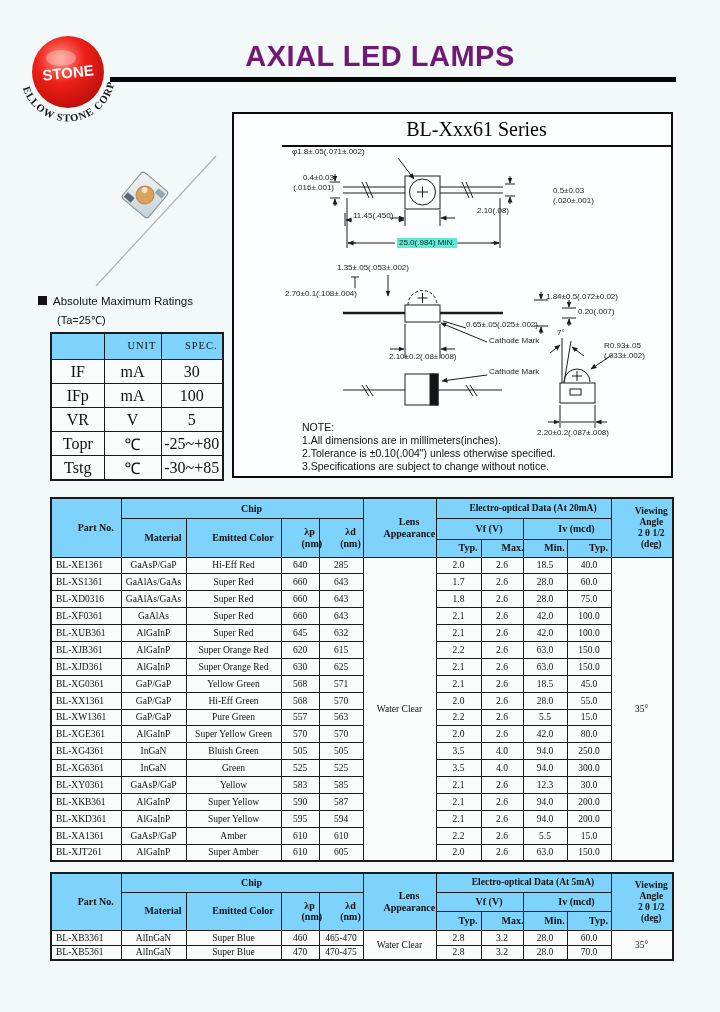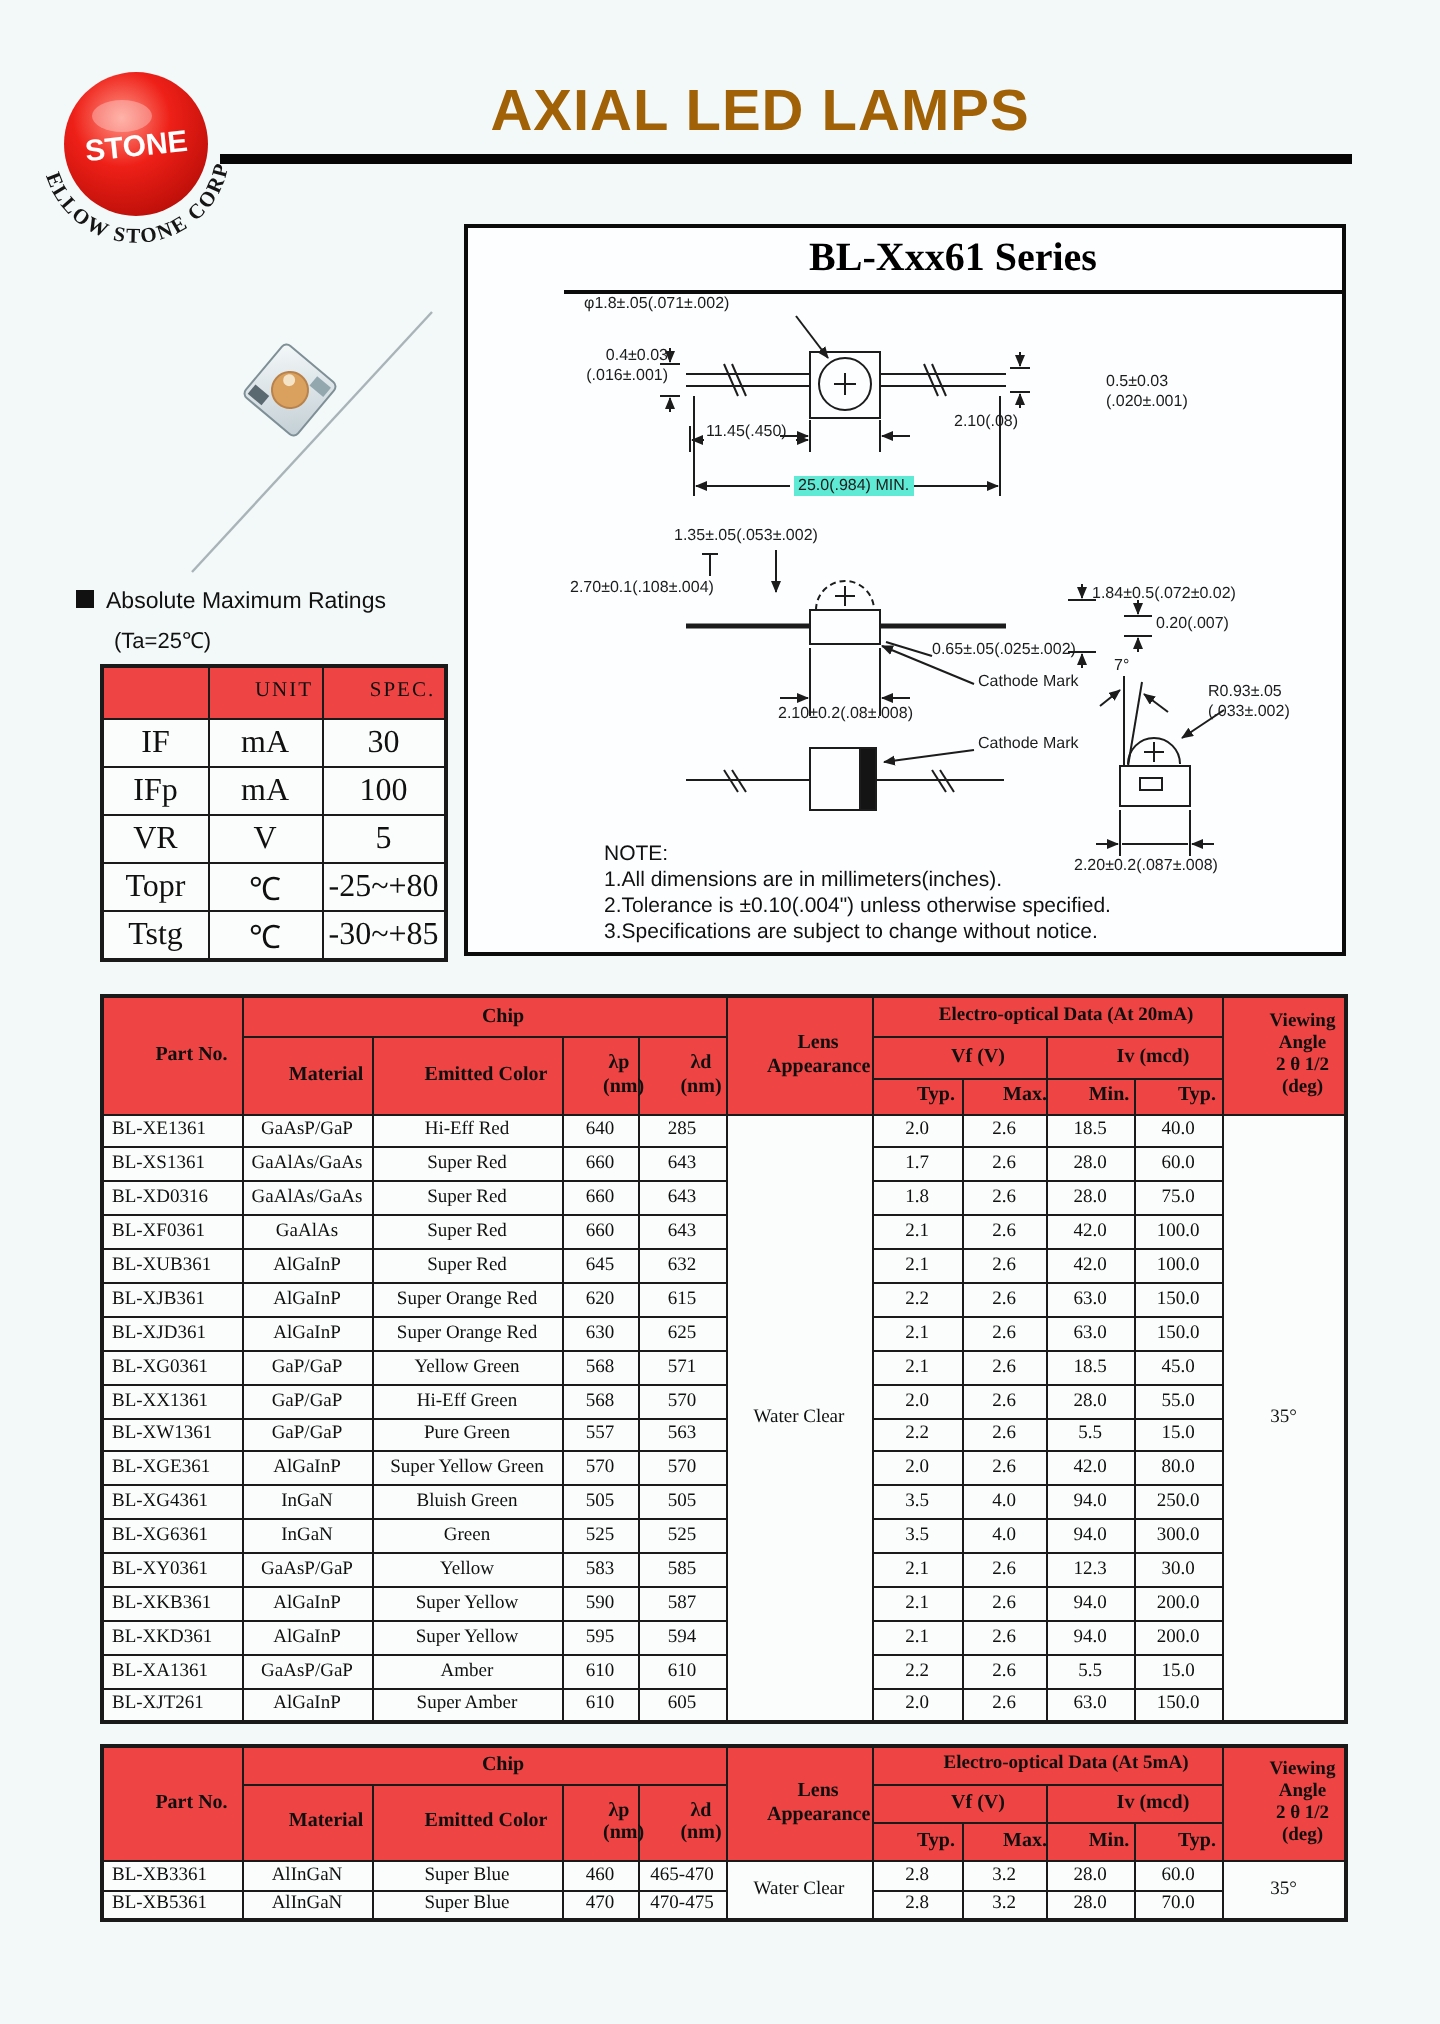--- a/index.html
+++ b/index.html
@@ -3,48 +3,48 @@
 <meta charset="utf-8">
 <style>
   html,body{margin:0;padding:0;background:#e8eeee;}
   .page{position:relative;width:720px;height:1012px;background:#f3f8f8;overflow:hidden;
         font-family:"Liberation Sans",sans-serif;color:#111;}
   .abs{position:absolute;}
 
   
   .title{position:absolute;left:200px;top:40px;width:360px;text-align:center;
          font-family:"Liberation Sans",sans-serif;font-weight:bold;font-size:29px;
-         letter-spacing:.5px;color:#a16207;}
+         letter-spacing:.5px;color:#701a75;}
   .title-rule{position:absolute;left:110px;top:77px;width:566px;height:5px;background:#060606;}
 
   
   .series-box{position:absolute;left:232px;top:112px;width:441px;height:366px;
               border:2px solid #0b0b0b;background:#fcfeff;box-sizing:border-box;}
   .series-title{height:31px;line-height:31px;text-align:center;border-bottom:2px solid #0b0b0b;
-                font-family:"Liberation Serif",serif;font-weight:bold;font-size:20px;color:#000;margin-left:48px;}
+                font-family:"Liberation Serif",serif;font-weight:normal;font-size:20px;color:#000;margin-left:48px;}
 
   svg.lineart{position:absolute;left:0;top:0;width:720px;height:1012px;pointer-events:none;}
 
   .dims span{position:absolute;font-size:8px;line-height:9.5px;color:#1c1c1c;
              font-family:"Liberation Sans",sans-serif;white-space:nowrap;}
   .dims .pre{white-space:pre-line;}
   .dims .r{text-align:right;}
   .dims .mask{background:#5eead4;padding:0 2px;}
 
   .note{position:absolute;left:302px;top:421px;font-size:10.5px;line-height:13px;color:#111;}
 
   
   .ratings-head{position:absolute;left:38px;top:295px;font-size:11.5px;color:#111;}
   .ratings-head .sq{display:inline-block;width:9px;height:9px;background:#111;margin-right:6px;}
   .ratings-cond{position:absolute;left:57px;top:312px;font-size:11px;color:#111;}
 
   table{border-collapse:collapse;background:#fbfdfd;}
   th,td{border:1px solid #1a1a1a;padding:0 1px;text-align:center;vertical-align:middle;
         font-family:"Liberation Serif",serif;color:#101010;}
-  th{background:#ef4444;font-weight:bold;font-size:10px;line-height:1.15;padding-left:20px;}
+  th{background:#7dd3fc;font-weight:bold;font-size:10px;line-height:1.15;padding-left:20px;}
   .pre{white-space:pre-line;}
 
   #ratings{position:absolute;left:50px;top:332px;width:172px;border:2px solid #1a1a1a;table-layout:fixed;}
   #ratings th{font-weight:normal;font-size:10.5px;height:25px;letter-spacing:1px;}
   #ratings td{font-size:16px;height:23px;}
 
   #t1{position:absolute;left:50px;top:497px;width:622px;border:2px solid #1a1a1a;table-layout:fixed;}
   #t2{position:absolute;left:50px;top:872px;width:622px;border:2px solid #1a1a1a;table-layout:fixed;}
   #t1 thead tr:nth-child(1){height:20px;}
   #t1 thead tr:nth-child(2){height:21px;}

